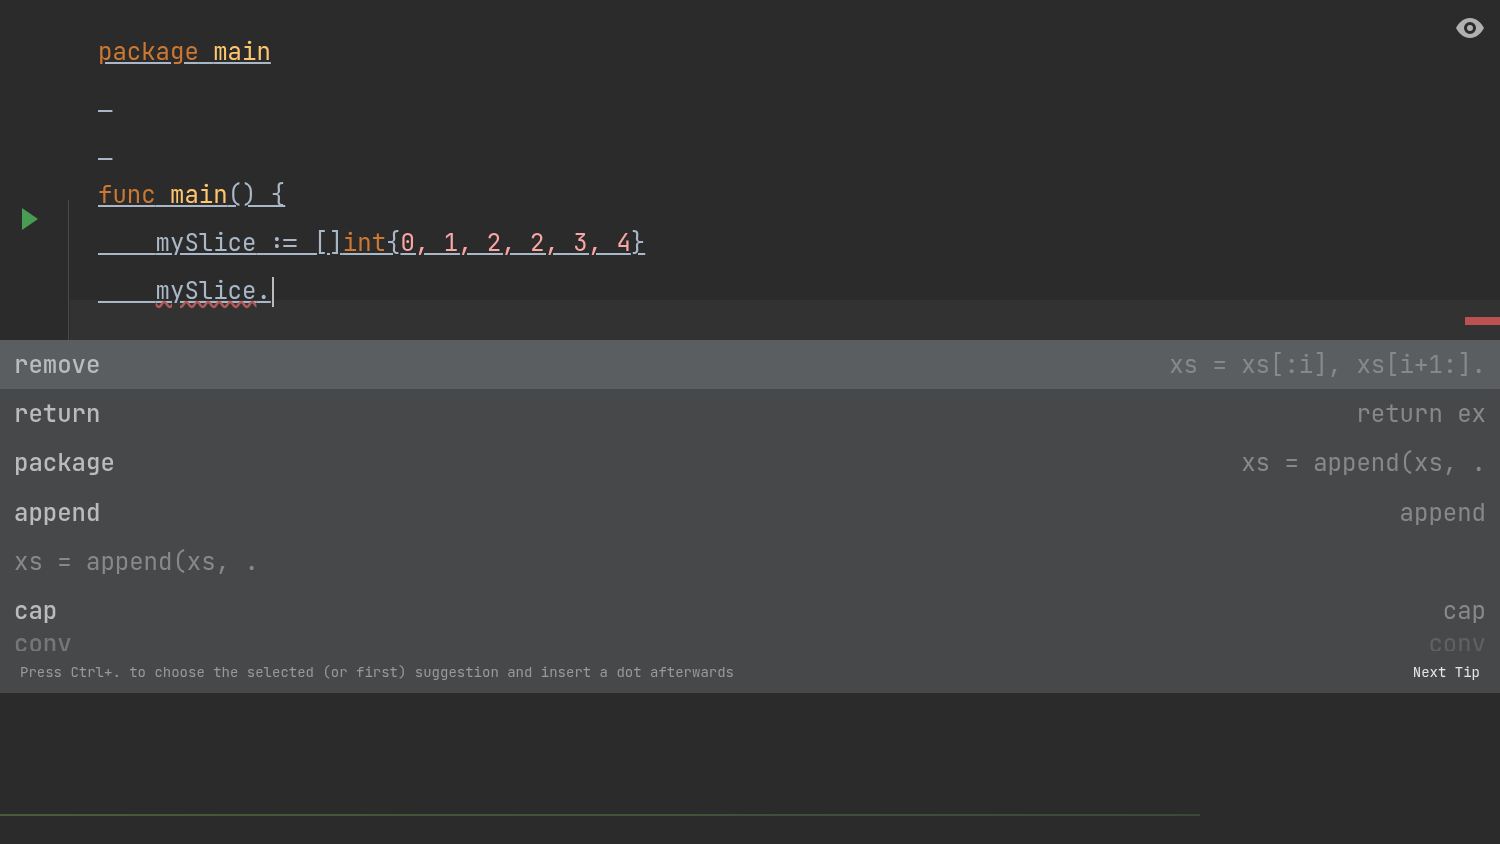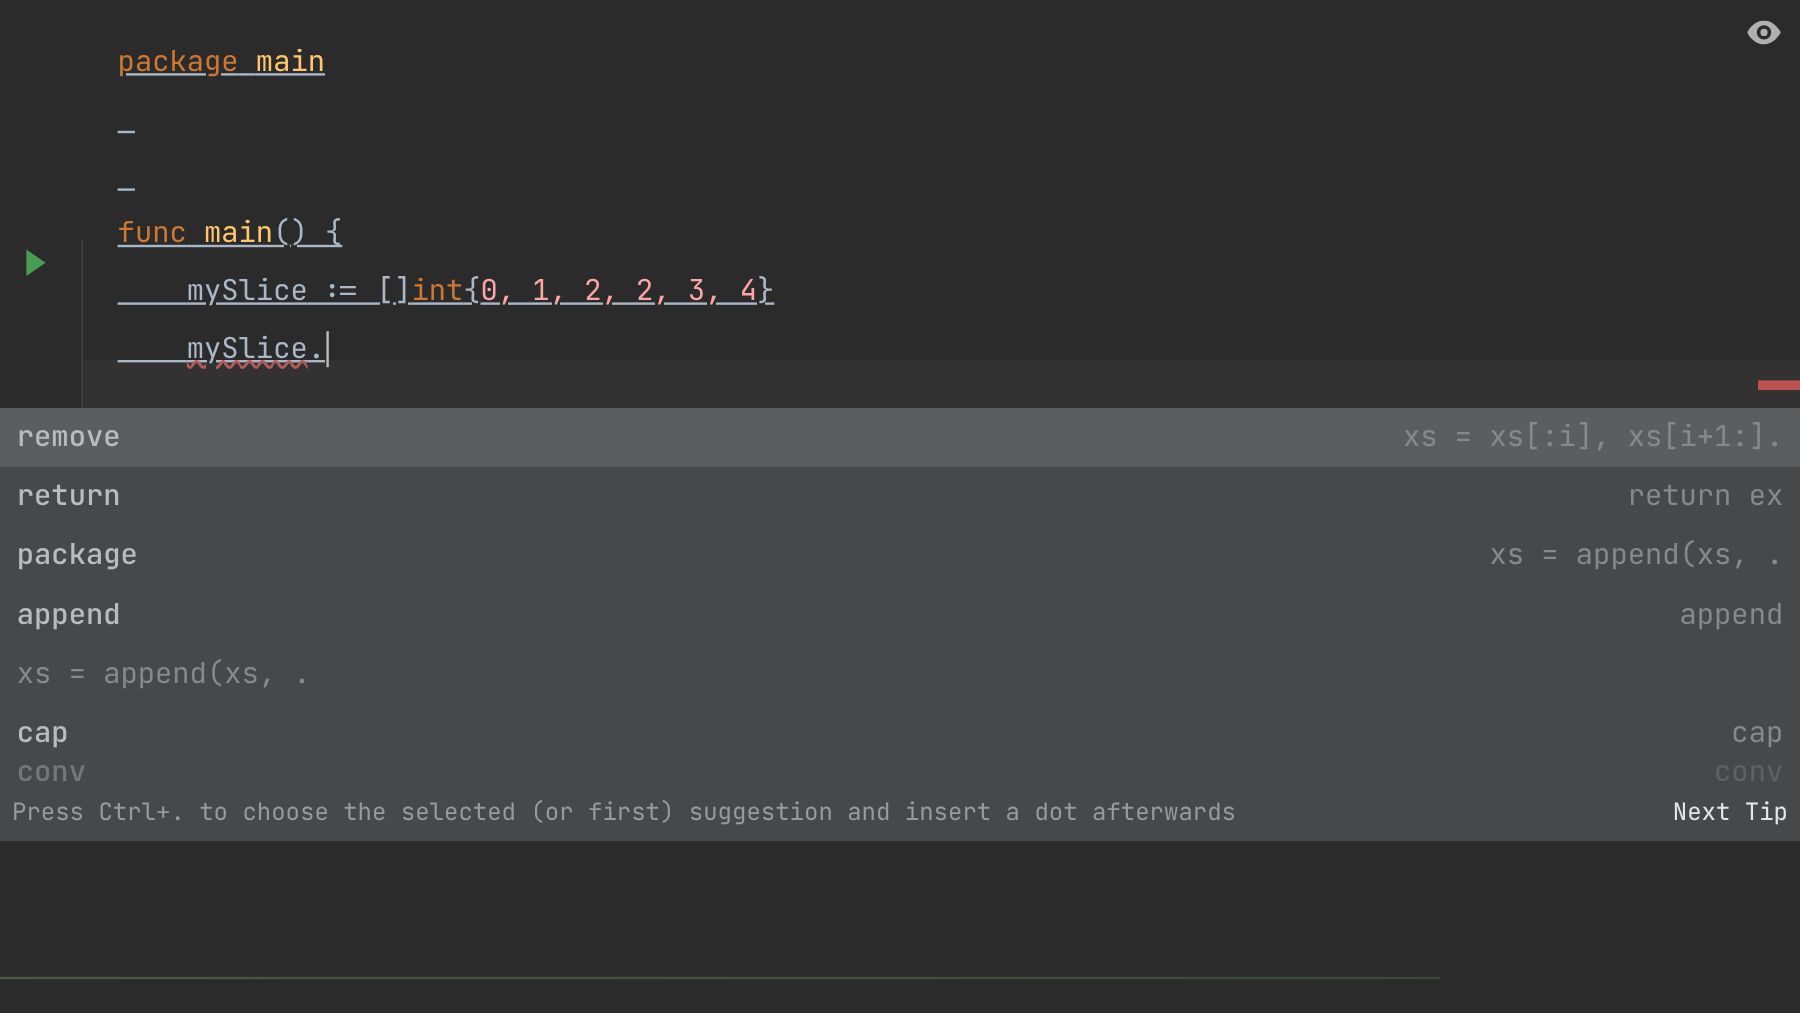--- a/index.html
+++ b/index.html
@@ -157,25 +157,25 @@
       font-weight: 500;
     }
 
     .completion-right {
       color: #888888;
       text-align: center;
       overflow: hidden;
     }
 
     .completion-footer {
-      padding: 12px 10px;
+      padding: 12px 20px;
       display: flex;
       justify-content: space-between;
       align-items: center;
-      font-size: 20px;
+      font-size: 14px;
     }
 
     .footer-hint {
       color: #999999;
     }
 
     .footer-link {
       color: #e5e5e5;
       cursor: pointer;
     }

